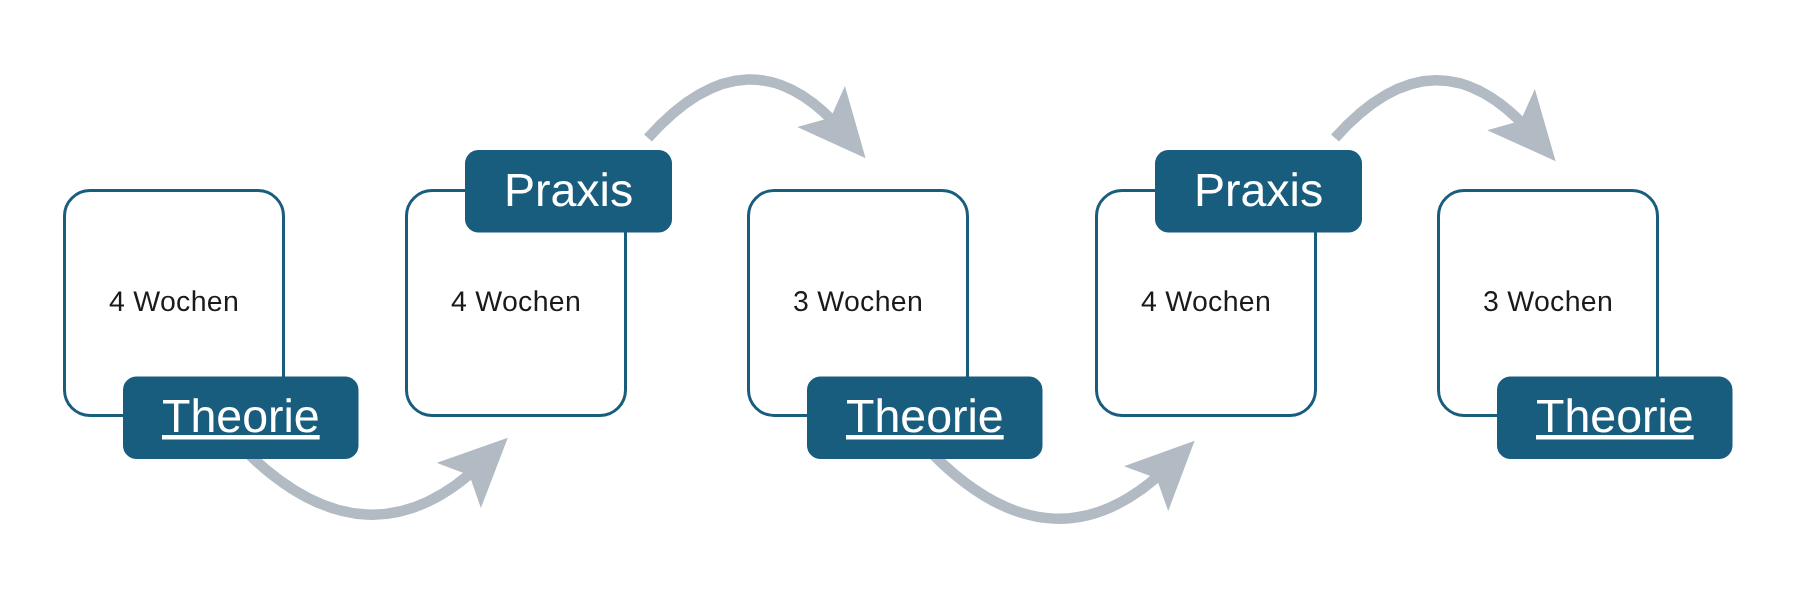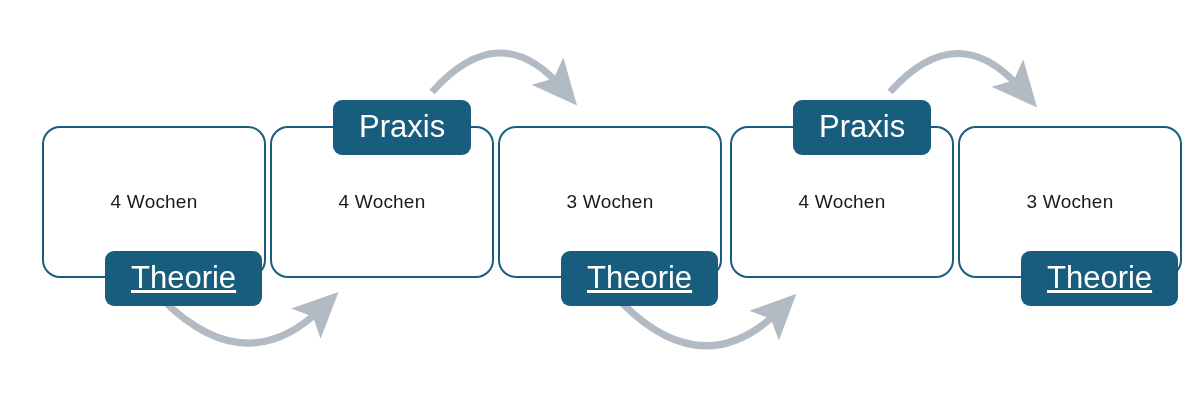--- a/index.html
+++ b/index.html
@@ -36,21 +36,21 @@
     position: absolute;
     top: 0;
     width: 230px;
     height: 409px;
     z-index: 1;
   }
   .stage-box {
     position: absolute;
     top: 126px;
     left: 0;
-    width: 224px;
+    width: 148px;
     height: 152px;
     background: #ffffff;
     border: 2.5px solid var(--accent);
     border-radius: 18px;
     display: flex;
     align-items: center;
     justify-content: center;
   }
   .stage-duration {
     font-size: 19px;
@@ -61,21 +61,20 @@
     position: absolute;
     left: 40px;
     background: var(--accent);
     color: #ffffff;
     font-size: 31px;
     line-height: 1;
     padding: 11px 26px 13px 26px;
     border-radius: 9px;
     white-space: nowrap;
     z-index: 2;
-    margin-left: 23px;
   }
   .badge-top    { top: 100px; }
   .badge-bottom { top: 251px; text-decoration: underline; }
 
   .stage-1 { left: 42px; }
   .stage-2 { left: 270px; }
   .stage-3 { left: 498px; }
   .stage-4 { left: 730px; }
   .stage-5 { left: 958px; }
 </style>

